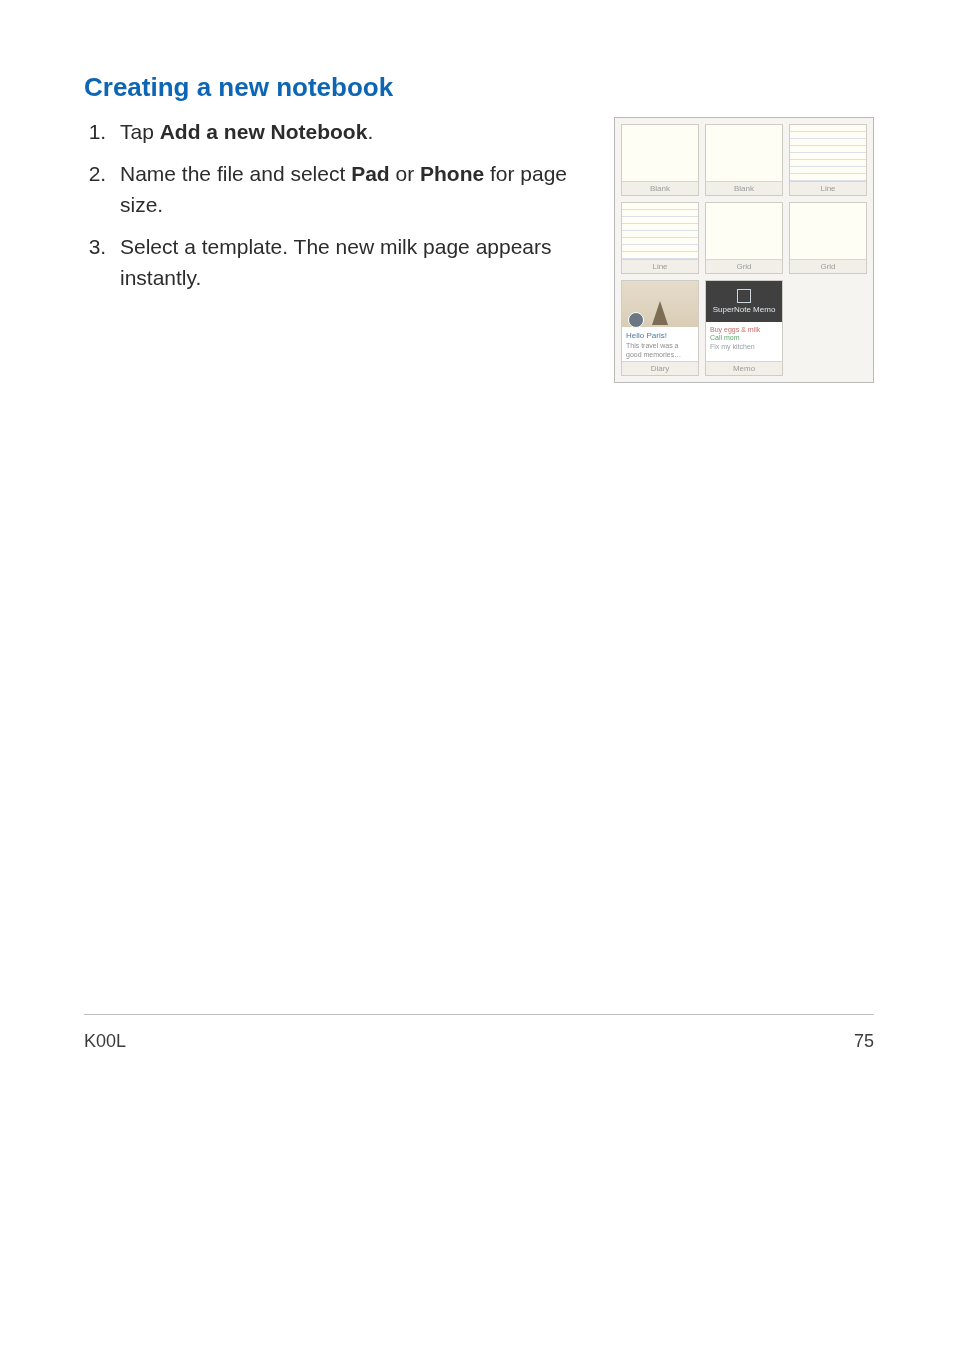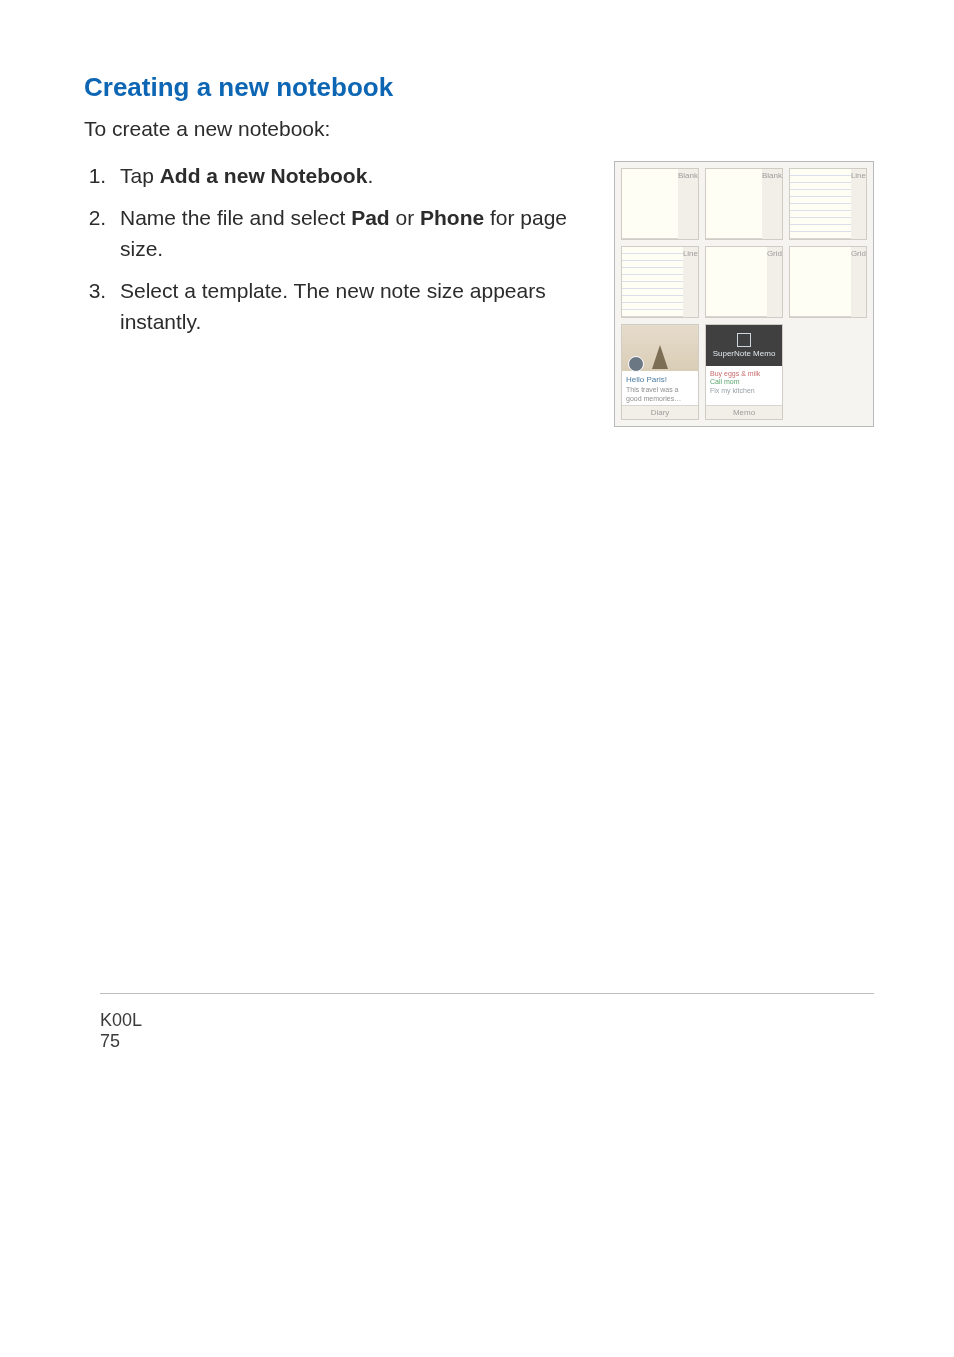--- a/index.html
+++ b/index.html
@@ -22,21 +22,21 @@
   .lbl { font-size: 12px; color: #555; min-width: 52px; }
   .name-input { flex: 1; height: 18px; border: 1px solid #c7c7c7; background: #fff; padding: 0 4px; font-size: 11px; color: #9b9b9b; }
   .radio { width: 12px; height: 12px; border-radius: 50%; border: 1px solid #8f8f8f; display: inline-block; position: relative; background:#e9e9e9; }
   .radio.checked::after { content:""; position:absolute; inset:2px; border-radius:50%; background:#3aa0d9; }
   .radio-lbl { font-size: 12px; color:#555; margin-right:10px; }
   .chk { width: 14px; height: 14px; border:1px solid #9fc7e1; background:#eaf4fb; display:inline-flex; align-items:center; justify-content:center; color:#3aa0d9; font-size:11px; margin-right:6px; }
   .csearch { display:flex; align-items:center; font-size:11px; color:#5f7b8e; }
   .lang { margin-left:auto; color:#5f7b8e; text-decoration:underline; font-size:11px; }
 
   .grid { display:grid; grid-template-columns: repeat(3, 1fr); gap:6px; padding:6px; background:#f6f4f0; }
-  .cell { border:1px solid #cfccc6; background:#fff; height:72px; display:flex; flex-direction:row; }
+  .cell { border:1px solid #cfccc6; background:#fff; height:72px; display:flex; flex-direction:column; }
   .cell .preview { flex:1; background:#fffef5; border-bottom:1px solid #d7d6d1; }
   .cell .cap { text-align:center; font-size:8px; color:#9c9c9c; padding:2px 0; background:#f2efe8; }
 
   .preview.lined { background: repeating-linear-gradient(#fffef5, #fffef5 6px, #d9e0ec 6.5px, #fffef5 7px); }
   .preview.grid1 { background: linear-gradient(#d9e0ec 0.5px, transparent 0.5px) 0 0/100% 7px,
                                linear-gradient(90deg,#d9e0ec 0.5px, transparent 0.5px) 0 0/7px 100%, #fffef5; }
 
   .trow { display:grid; grid-template-columns: repeat(3, 1fr); gap:6px; padding:0 6px 6px; }
   .tcell { border:1px solid #cfccc6; background:#fff; display:flex; flex-direction:column; }
   .tcell .body { flex:1; padding:4px 4px 2px; font-size:7px; color:#8f8f8f; line-height:1.2; }
@@ -47,40 +47,39 @@
   .mini-list span { display:block; font-size:7px; color:#9aa1a6; }
   .mini-list .red { color:#c96c6c; }
   .mini-list .grn { color:#5ba56c; }
 
   .eiffel { flex:1; background:linear-gradient(#e6dccb,#d9cdb6); position:relative; }
   .eiffel::after { content:""; position:absolute; left:50%; bottom:2px; transform:translateX(-50%);
                    width:0; height:0; border-left:8px solid transparent; border-right:8px solid transparent; border-bottom:24px solid #7c6e55; }
   .avatar { position:absolute; left:6px; bottom:-1px; width:16px; height:16px; border-radius:50%; background:#6b7884; border:1px solid #fff; }
 
   
-  .footer { position:absolute; left:100px; right:80px; bottom:46px; border-top:1px solid #bdbdbd; padding-top:16px; display:flex; justify-content:space-between; font-size:18px; color:#3b3b3b;flex-direction:column; }
+  .footer { position:absolute; left:84px; right:80px; bottom:46px; border-top:1px solid #bdbdbd; padding-top:16px; display:flex; justify-content:space-between; font-size:18px; color:#3b3b3b; }
 </style>
 </head>
 <body>
 
 <div class="page">
 
   <h2 class="section-title">Creating a new notebook</h2>
-  <p class="intro">To create a new notebook:</p>
 
   <div class="two-col">
     <div class="left">
       <ol class="steps">
         <li>
           <span>Tap </span><b>Add a new Notebook</b><span>.</span>
         </li>
         <li>
           <span>Name the file and select </span><b>Pad</b><span> or </span><b>Phone</b><span> for page size.</span>
         </li>
-        <li>Select a template. The new note size appears instantly.</li>
+        <li>Select a template. The new milk page appears instantly.</li>
       </ol>
     </div>
 
     <div class="shot">
 
       <div class="grid">
         <div class="cell">
           <div class="preview"></div>
           <div class="cap">Blank</div>
         </div>

